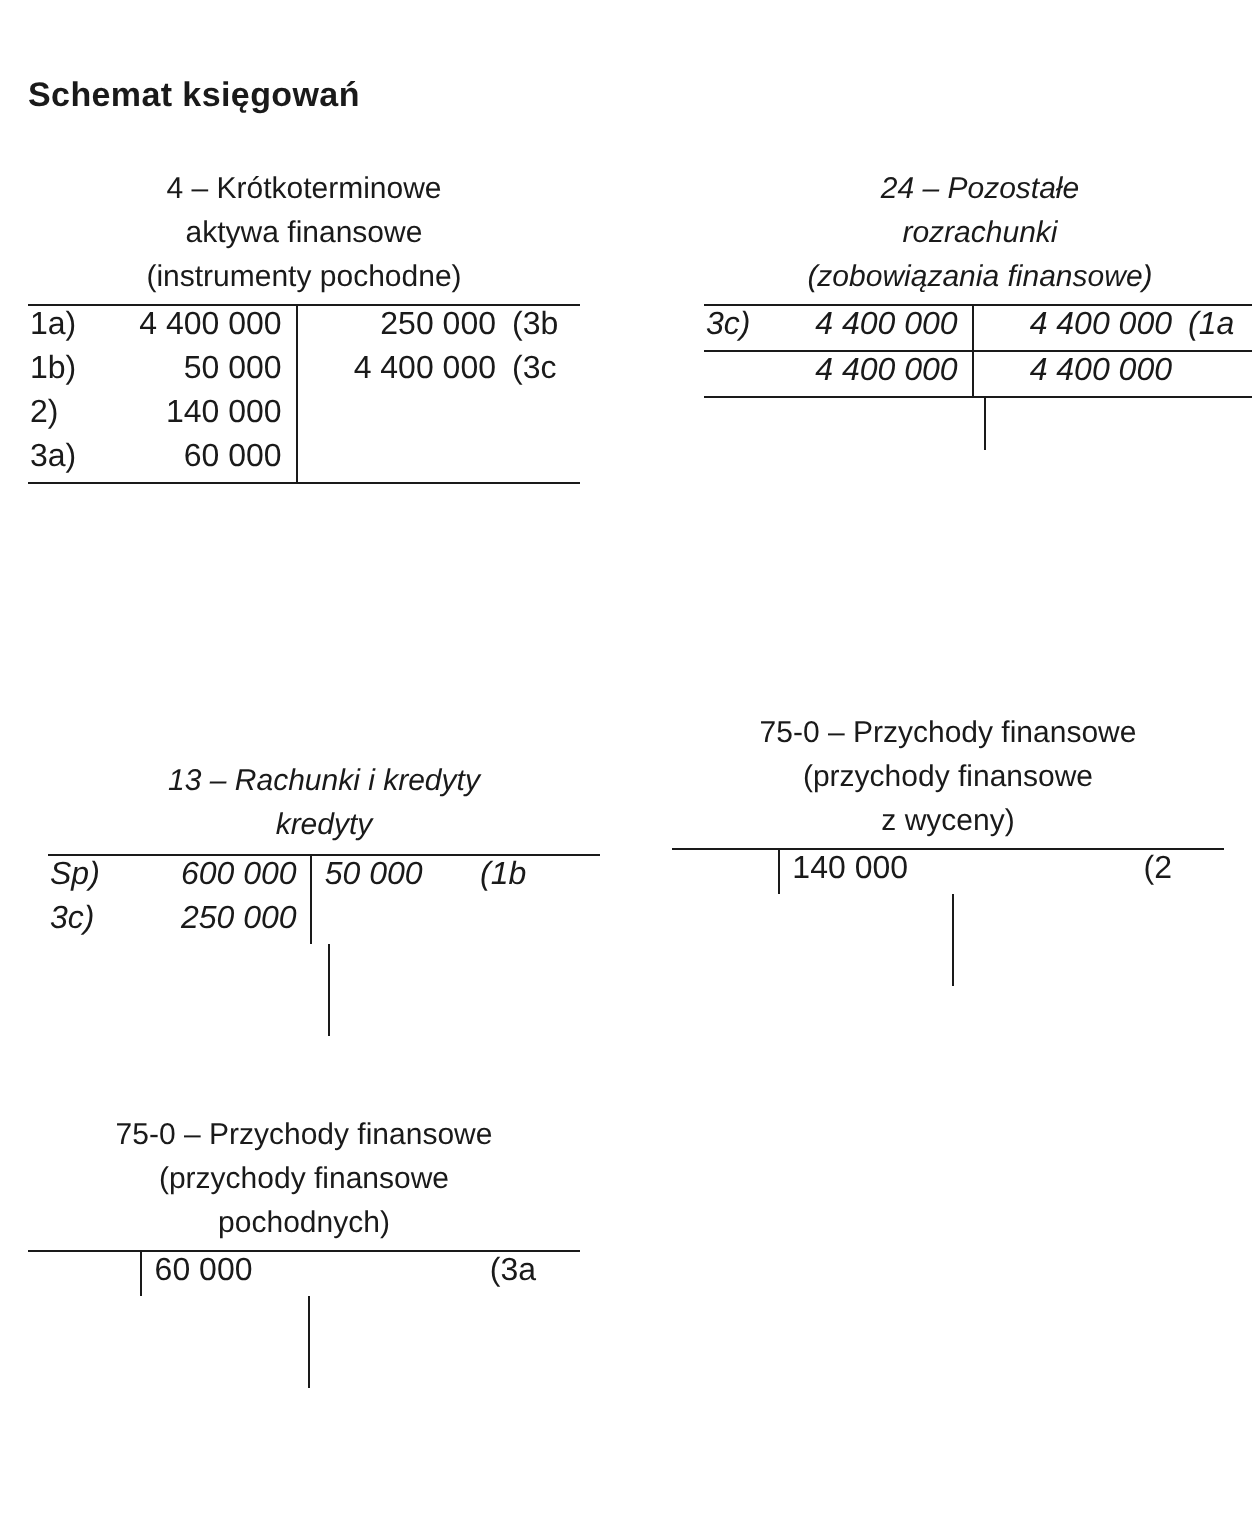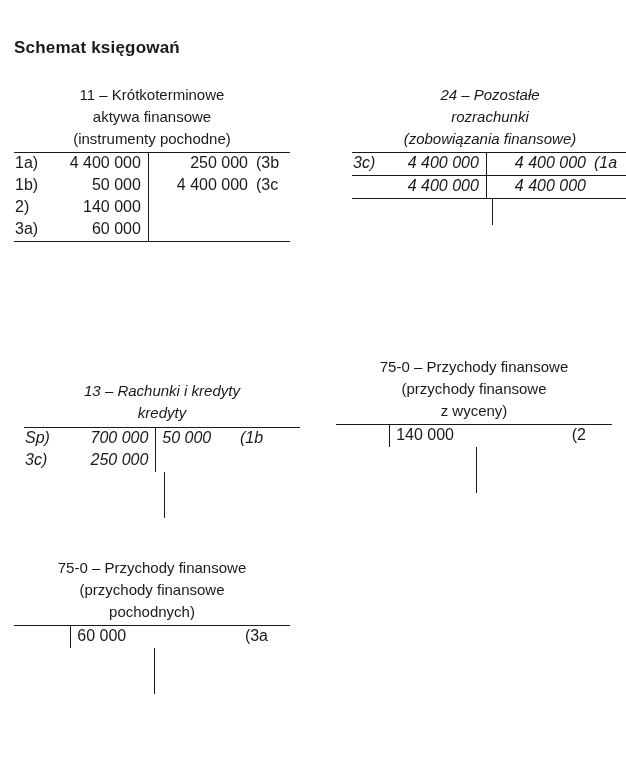--- a/index.html
+++ b/index.html
@@ -97,21 +97,21 @@
   }
   .sum-row td { padding-top: 2px; }
 </style>
 </head>
 <body>
 
 <div class="page-title">Schemat księgowań</div>
 
 <div class="taccount" style="left:14px; top:84px; width:276px;">
   <div class="t-head">
-    <div>11 – Krótkoterminowe</div>
+    <div>4 – Krótkoterminowe</div>
     <div>aktywa finansowe</div>
     <div>(instrumenty pochodne)</div>
   </div>
   <table class="t-table">
     <tbody>
         <tr class="rule-top">
       <td class="c-dlabel">1a)</td>
       <td class="c-damt">4 400 000</td>
       <td class="c-camt">250 000</td>
       <td class="c-clabel">(3b</td>
@@ -167,21 +167,21 @@
 
 <div class="taccount" style="left:24px; top:380px; width:276px;font-style:italic;">
   <div class="t-head">
     <div>13 – Rachunki i kredyty</div>
     <div>kredyty</div>
   </div>
   <table class="t-table">
     <tbody>
         <tr class="rule-top">
       <td class="c-dlabel">Sp)</td>
-      <td class="c-damt">700 000</td>
+      <td class="c-damt">600 000</td>
       <td class="c-camt left">50 000</td>
       <td class="c-clabel" style="text-align:left; padding-right:26px;">(1b</td>
     </tr>
     <tr>
       <td class="c-dlabel">3c)</td>
       <td class="c-damt">250 000</td>
       <td class="c-camt left"></td>
       <td class="c-clabel"></td>
     </tr>
   </tbody>

